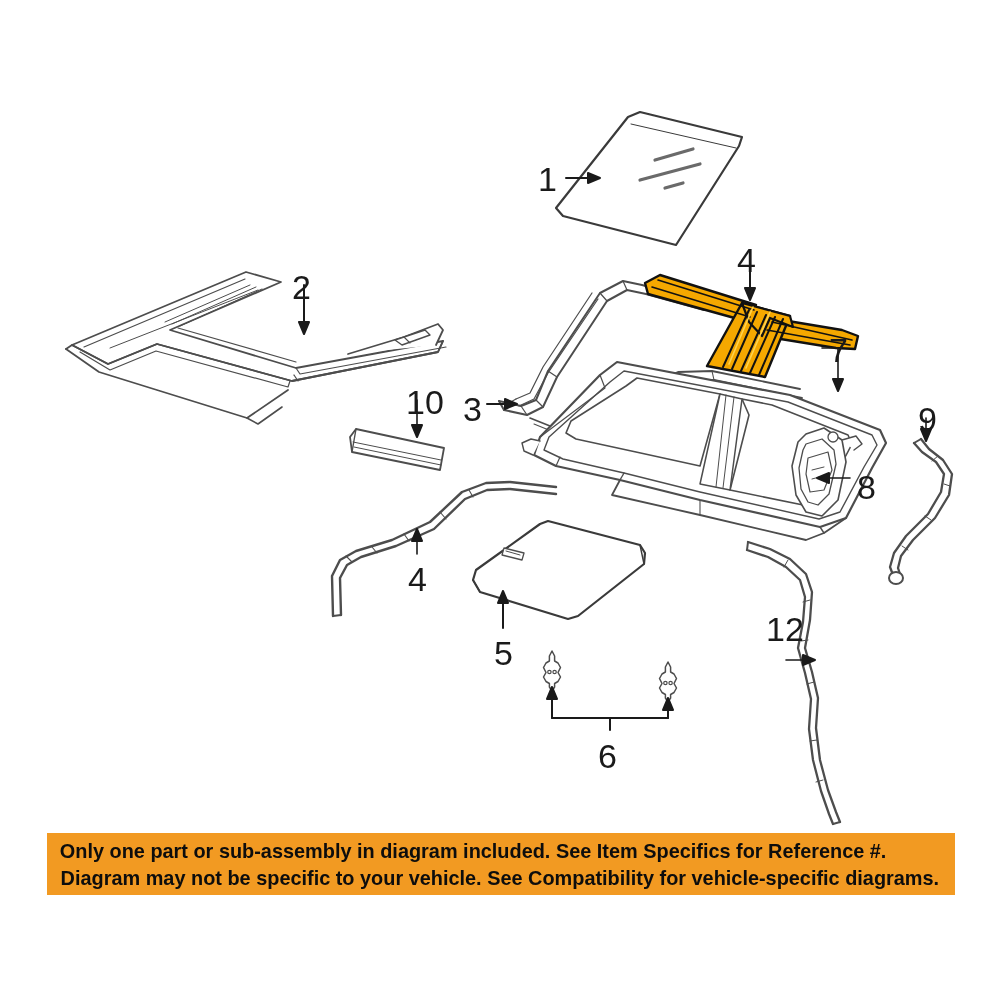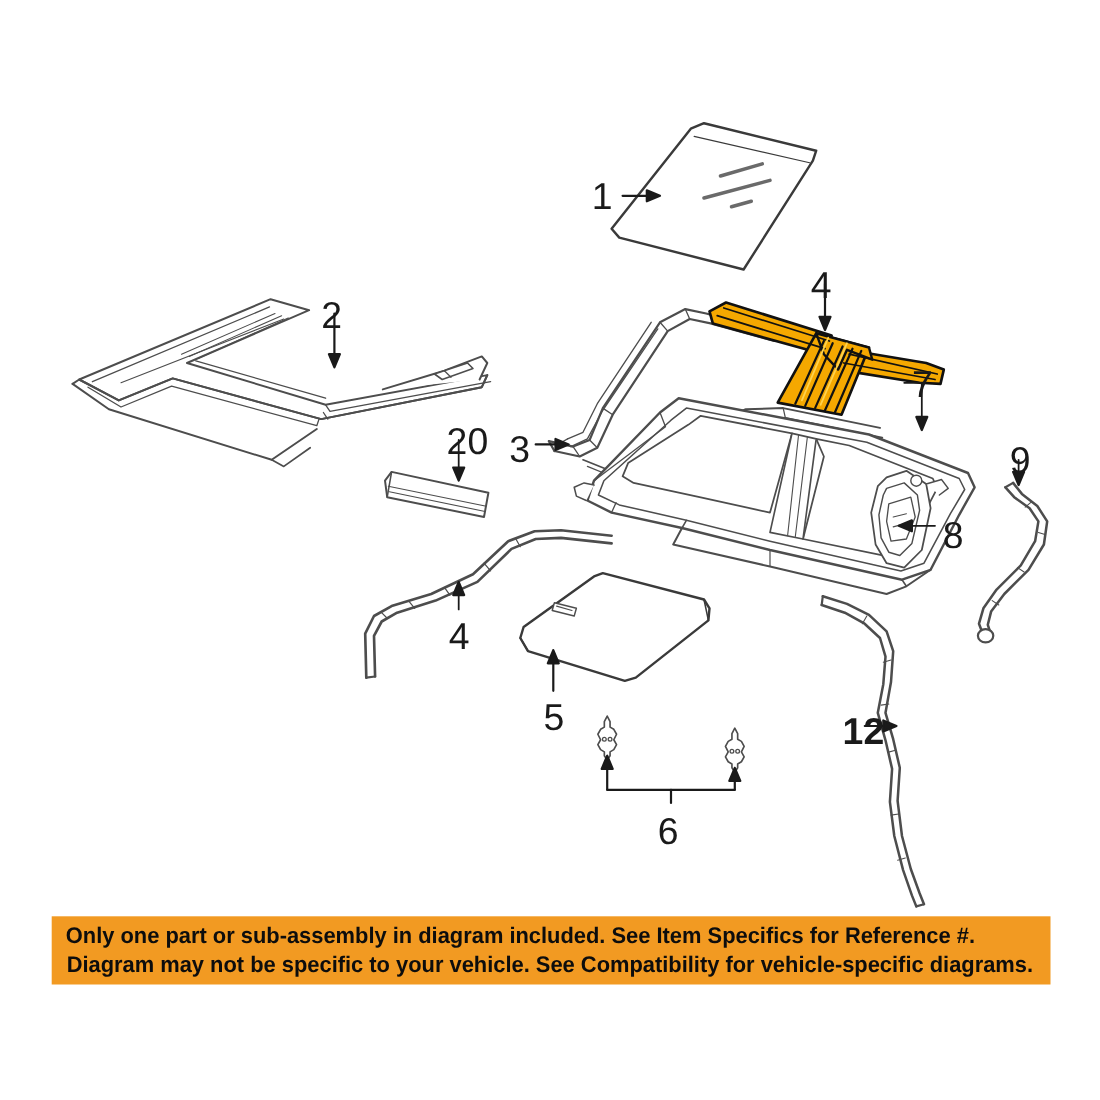--- a/index.html
+++ b/index.html
@@ -280,22 +280,22 @@
 
   <div class="callout" style="left:538px;top:162px;">1</div>
   <div class="callout" style="left:292px;top:270px;">2</div>
   <div class="callout" style="left:463px;top:392px;">3</div>
   <div class="callout" style="left:737px;top:243px;">4</div>
   <div class="callout" style="left:494px;top:636px;">5</div>
   <div class="callout" style="left:598px;top:739px;">6</div>
   <div class="callout" style="left:829px;top:333px;">7</div>
   <div class="callout" style="left:857px;top:470px;">8</div>
   <div class="callout" style="left:918px;top:402px;">9</div>
-  <div class="callout" style="left:406px;top:385px;">20</div>
+  <div class="callout" style="left:406px;top:385px;">10</div>
   <div class="callout" style="left:408px;top:562px;">4</div>
-  <div class="callout" style="left:766px;top:648px;font-weight:bold;">12</div>
+  <div class="callout" style="left:766px;top:612px;">12</div>
 
   <div id="banner">
     <div class="bline">Only one part or sub-assembly in diagram included. See Item Specifics for Reference #.</div>
     <div class="bline">Diagram may not be specific to your vehicle. See Compatibility for vehicle-specific diagrams.</div>
   </div>
 
 </div>
 
 </body></html>

